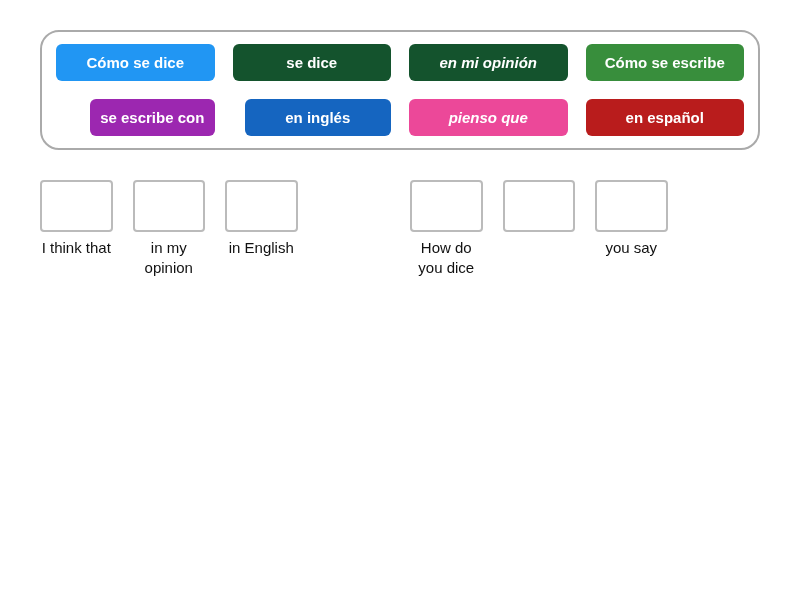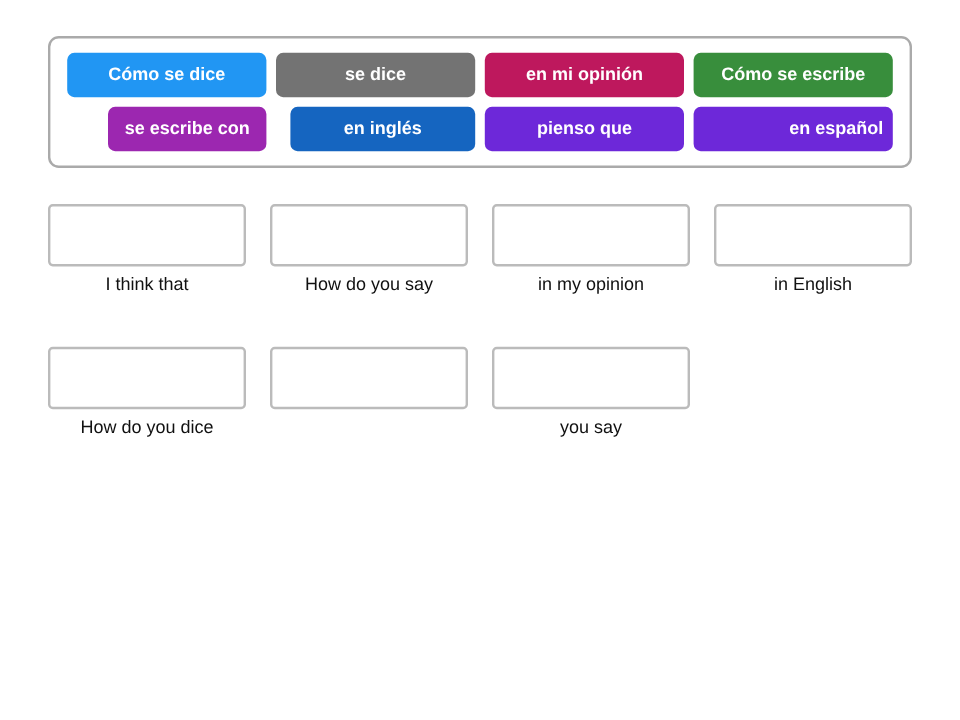--- a/index.html
+++ b/index.html
@@ -11,48 +11,48 @@
       overflow: hidden;
       display: flex;
       flex-direction: column;
       align-items: center;
       padding: 30px 40px;
     }
 
     
     .word-bank {
       border: 2px solid #aaa;
-      border-radius: 9px;
+      border-radius: 19px;
       padding: 12px 14px;
       display: grid;
       grid-template-columns: repeat(4, 1fr);
-      gap: 8px;
+      gap: 18px;
       width: 100%;
       margin-bottom: 30px;
     }
 
     .word-chip {
       border-radius: 6px;
       color: #fff;
       font-weight: bold;
       font-size: 15px;
       text-align: center;
       padding: 10px 8px;
       cursor: grab;
       user-select: none;
     }
 
     .chip-blue       { background: #2196f3; }
-    .chip-red        { background: #737373; }
-    .chip-orange     { background: #be185d; }
+    .chip-red        { background: #14532d; }
+    .chip-orange     { background: #14532d; font-style: italic; }
     .chip-green-dark { background: #388e3c; }
     .chip-purple     { background: #9c27b0; margin-left: 34px; }
     .chip-blue-dark  { background: #1565c0; margin-left: 12px; }
-    .chip-teal       { background: #6d28d9; }
-    .chip-orange-red { background: #6d28d9; text-align: right; }
+    .chip-teal       { background: #ec4899; font-style: italic; }
+    .chip-orange-red { background: #b91c1c; }
 
     
     .drop-section {
       width: 100%;
       display: grid;
       grid-template-columns: repeat(4, 1fr);
       gap: 16px 20px;
       margin-bottom: 10px;
     }
 
@@ -74,22 +74,22 @@
     .drop-label {
       font-size: 15px;
       color: #111;
       text-align: center;
       line-height: 1.3;
     }
 
     .rows-wrapper {
       width: 100%;
       display: flex;
-      flex-direction: column;
-      gap: 31px;
+      flex-direction: row;
+      gap: 20px;
     }
   </style>
 </head>
 <body>
 
 <div class="word-bank">
 <div class="word-chip chip-blue">Cómo se dice</div>
     <div class="word-chip chip-red">se dice</div>
     <div class="word-chip chip-orange">en mi opinión</div>
     <div class="word-chip chip-green-dark">Cómo se escribe</div>
@@ -97,24 +97,20 @@
     <div class="word-chip chip-blue-dark">en inglés</div>
     <div class="word-chip chip-teal">pienso que</div>
     <div class="word-chip chip-orange-red">en español</div>
   </div>
 
 <div class="rows-wrapper">
 <div class="drop-section">
       <div class="drop-item">
         <div class="drop-box"></div>
         <div class="drop-label">I think that</div>
-      </div>
-      <div class="drop-item">
-        <div class="drop-box"></div>
-        <div class="drop-label">How do you say</div>
       </div>
       <div class="drop-item">
         <div class="drop-box"></div>
         <div class="drop-label">in my opinion</div>
       </div>
       <div class="drop-item">
         <div class="drop-box"></div>
         <div class="drop-label">in English</div>
       </div>
     </div>

